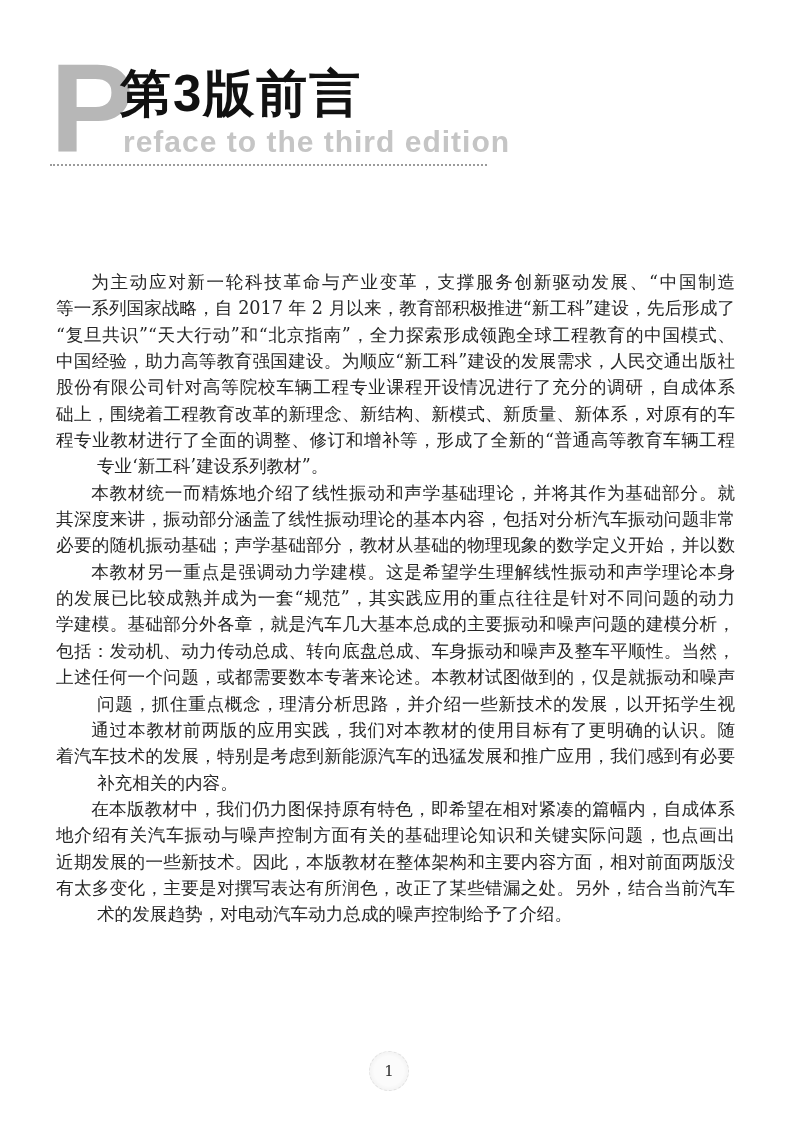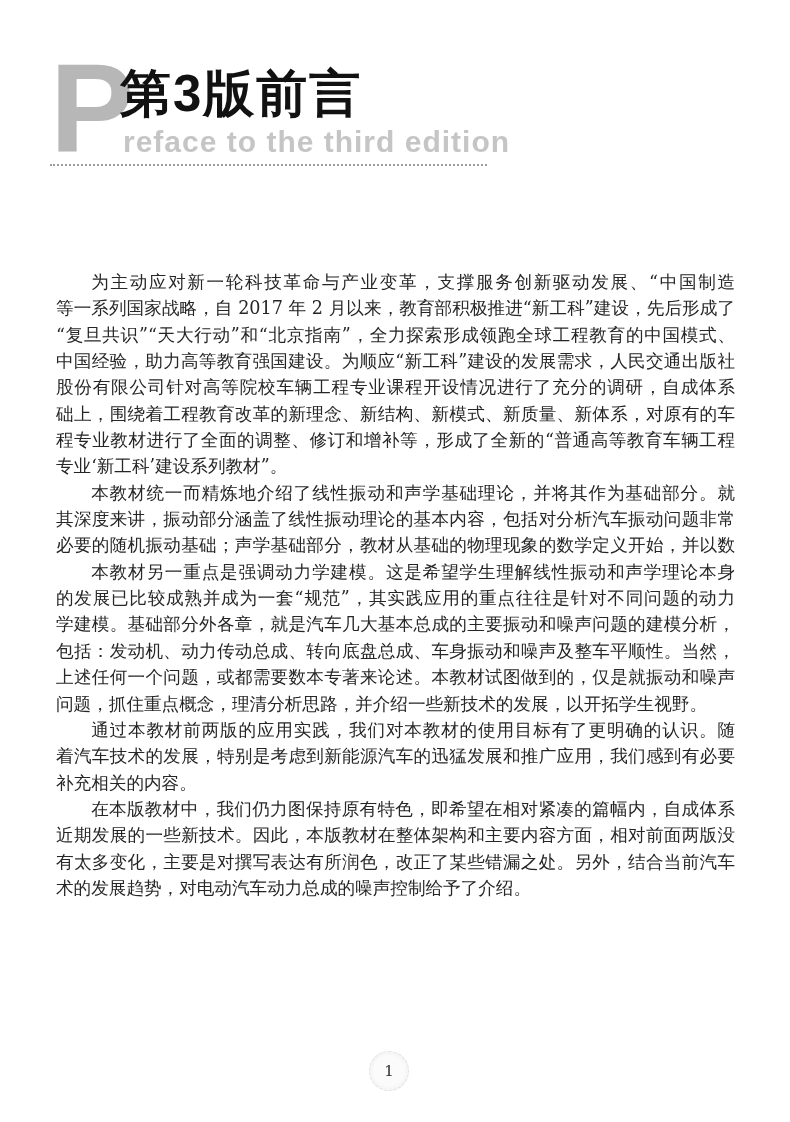--- a/index.html
+++ b/index.html
@@ -74,21 +74,21 @@
   .para { margin: 0; }
   .line {
     height: 26.35px;
     line-height: 26.35px;
     overflow: hidden;
     text-align: justify;
     text-align-last: justify;
     white-space: normal;
   }
   .line.first { text-indent: 2em; }
-  .line.last  { text-align-last: left; }
+  .line.last  { text-align-last: left; margin-left: 41px; }
   
   .page-number-stamp {
     position: absolute;
     left: 369px;
     top: 1051px;
     width: 40px;
     height: 40px;
     border-radius: 50%;
     border: 1px dashed #e2e2e2;
     background: radial-gradient(circle, rgba(0,0,0,0.015) 55%, rgba(0,0,0,0.05) 75%, rgba(0,0,0,0.0) 100%);
@@ -139,20 +139,21 @@
         <div class="line">上述任何一个问题，或都需要数本专著来论述。本教材试图做到的，仅是就振动和噪声</div>
         <div class="line last">问题，抓住重点概念，理清分析思路，并介绍一些新技术的发展，以开拓学生视野。</div>
       </div>
       <div class="para">
         <div class="line first">通过本教材前两版的应用实践，我们对本教材的使用目标有了更明确的认识。随</div>
         <div class="line">着汽车技术的发展，特别是考虑到新能源汽车的迅猛发展和推广应用，我们感到有必要</div>
         <div class="line last">补充相关的内容。</div>
       </div>
       <div class="para">
         <div class="line first">在本版教材中，我们仍力图保持原有特色，即希望在相对紧凑的篇幅内，自成体系</div>
+        <div class="line">地介绍有关汽车振动与噪声控制方面有关的基础理论知识和关键实际问题，也点画出</div>
         <div class="line">近期发展的一些新技术。因此，本版教材在整体架构和主要内容方面，相对前面两版没</div>
         <div class="line">有太多变化，主要是对撰写表达有所润色，改正了某些错漏之处。另外，结合当前汽车技</div>
         <div class="line last">术的发展趋势，对电动汽车动力总成的噪声控制给予了介绍。</div>
       </div>
     </div>
 
   <div class="page-number-stamp">
     <span class="page-number">1</span>
   </div>
 

